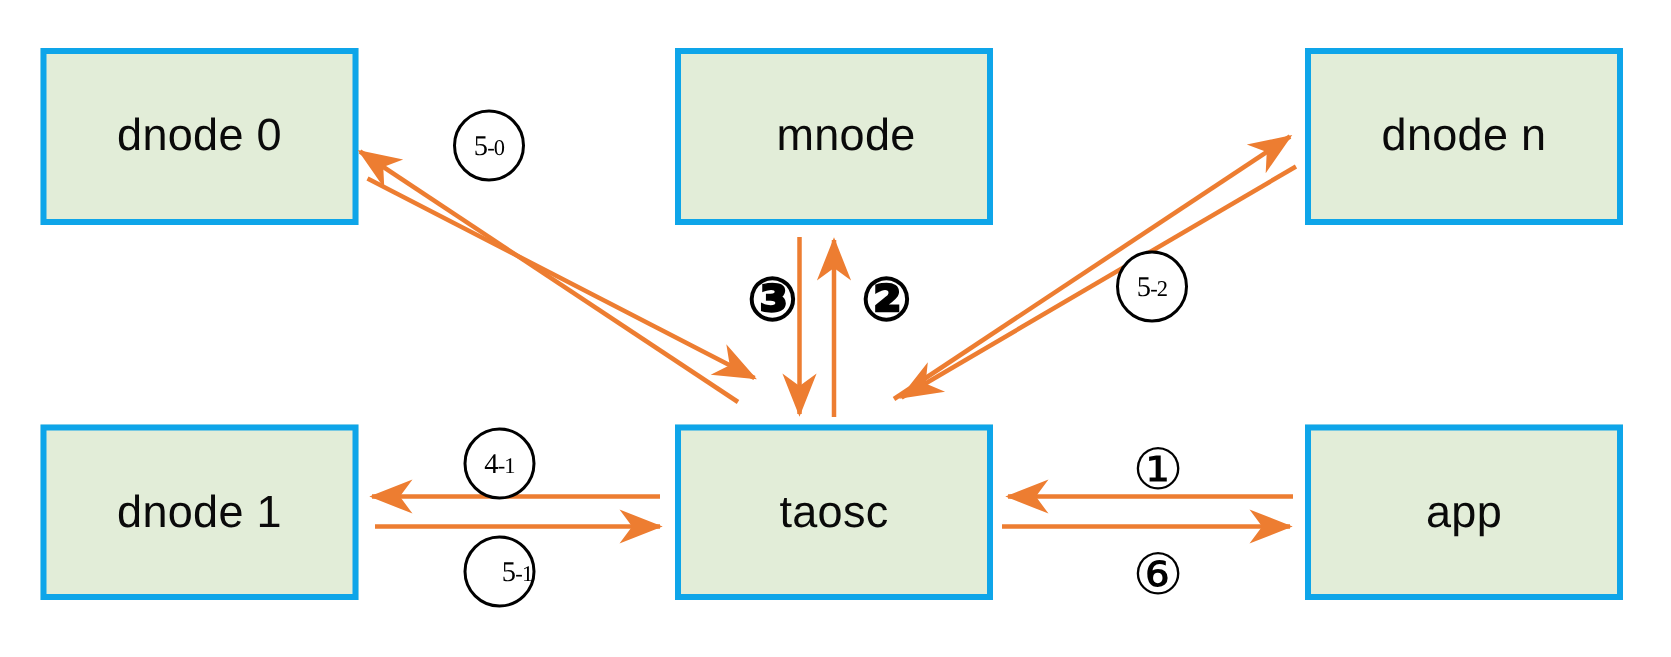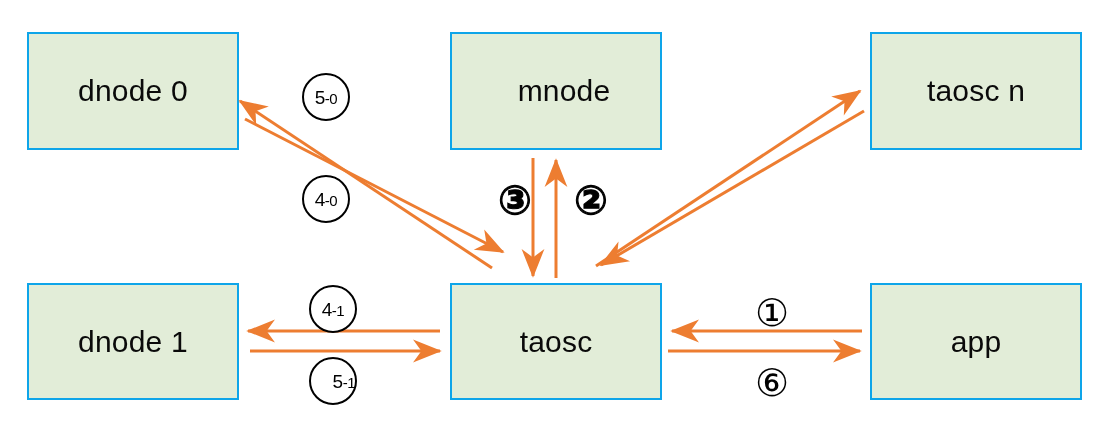--- a/index.html
+++ b/index.html
@@ -14,21 +14,21 @@
     position: relative;
     width: 1114px;
     height: 438px;
     background: #ffffff;
     overflow: hidden;
   }
   .node-box {
     position: absolute;
     box-sizing: border-box;
     background: #e2edd8;
-    border: 2px solid #0ea5e9;
+    border: 4px solid #0ea5e9;
     display: flex;
     align-items: center;
     justify-content: center;
   }
   .node-label {
     font-family: "Liberation Sans", sans-serif;
     font-size: 30px;
     color: #0a0a0a;
     letter-spacing: 0.2px;
     line-height: 1;
@@ -48,21 +48,21 @@
     height: 48px;
     box-sizing: border-box;
     border: 2.6px solid #000000;
     border-radius: 50%;
     background: #ffffff;
     display: flex;
     align-items: center;
     justify-content: center;
   }
   .ring-text {
-    font-family: Liberation Sans, sans-serif;
+    font-family: Liberation Serif, serif;
     font-size: 19px;
     color: #000000;
     line-height: 1;
     letter-spacing: -0.5px;
     white-space: nowrap;
   }
   .ring-text .sub {
     font-size: 15px;
   }
   .glyph-label {
@@ -93,21 +93,21 @@
 
   <div class="node-box" style="left:27px; top:32px; width:212px; height:118px;">
     <span class="node-label">dnode 0</span>
   </div>
 
   <div class="node-box" style="left:450px; top:32px; width:212px; height:118px;padding-left:16px;">
     <span class="node-label">mnode</span>
   </div>
 
   <div class="node-box" style="left:870px; top:32px; width:212px; height:118px;">
-    <span class="node-label">taosc n</span>
+    <span class="node-label">dnode n</span>
   </div>
 
   <div class="node-box" style="left:27px; top:283px; width:212px; height:117px;">
     <span class="node-label">dnode 1</span>
   </div>
 
   <div class="node-box" style="left:870px; top:283px; width:212px; height:117px;">
     <span class="node-label">app</span>
   </div>
 
@@ -131,22 +131,22 @@
       <line marker-end="url(#ah)" x1="440" y1="331" x2="248" y2="331"></line>
       <line marker-end="url(#ah)" x1="250" y1="351" x2="440" y2="351"></line>
       <line marker-end="url(#ah)" x1="862" y1="331" x2="672" y2="331"></line>
       <line marker-end="url(#ah)" x1="668" y1="351" x2="860" y2="351"></line>
     </g>
   </svg>
 
   <div class="ring-label" style="left:302px; top:73px;">
     <span class="ring-text"><span>5</span><span class="sub">-0</span></span>
   </div>
-  <div class="ring-label" style="left:302px; top:175px;">
-    <span class="ring-text"><span>4</span><span class="sub">-0</span></span>
+  <div class="ring-label" style="left:744px; top:167px;">
+    <span class="ring-text"><span>5</span><span class="sub">-2</span></span>
   </div>
   <div class="ring-label" style="left:309px; top:285px;">
     <span class="ring-text"><span>4</span><span class="sub">-1</span></span>
   </div>
   <div class="ring-label" style="left:309px; top:357px;justify-content:flex-end;">
     <span class="ring-text"><span>5</span><span class="sub">-1</span></span>
   </div>
 
   <div class="glyph-label glyph-bold" style="left:492px; top:177px;">
     <span class="glyph-text">③</span>

